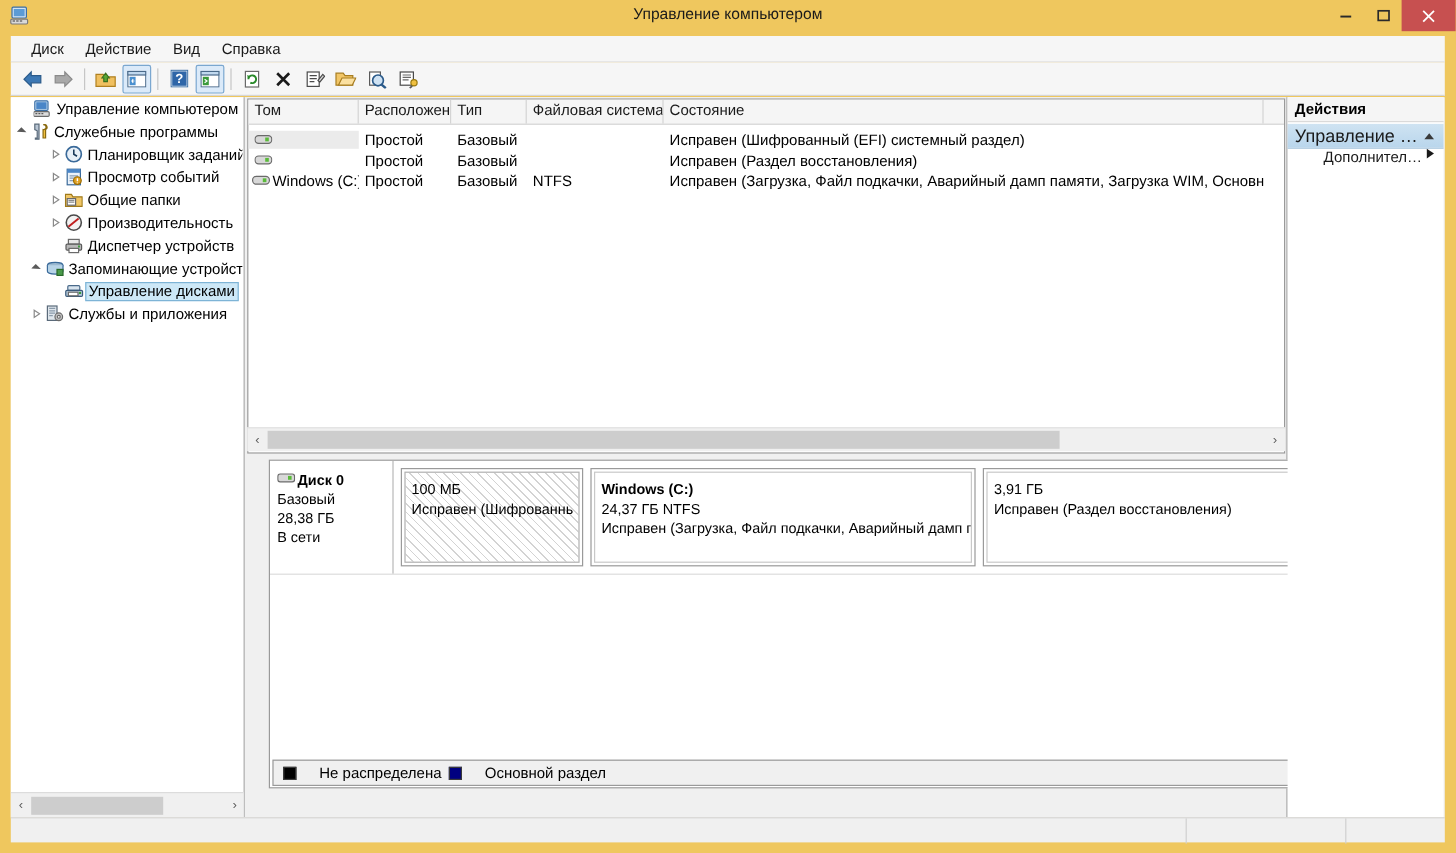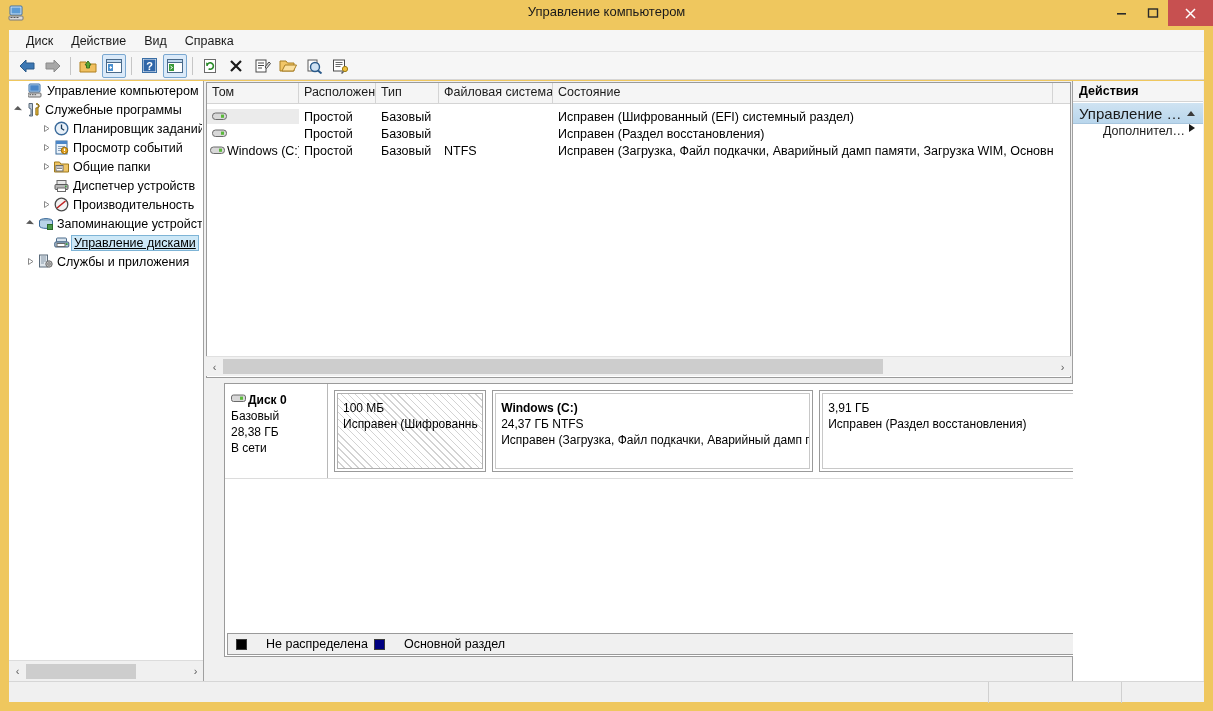--- a/index.html
+++ b/index.html
@@ -113,21 +113,20 @@
     width: 17px; height: 16px; flex: 0 0 17px;
     display:flex; align-items:center; justify-content:center;
     margin-right: 3px;
   }
   .tree-item .tw-label { overflow: hidden; }
   .tree-item.selected .tw-label {
     background: #cde8f7;
     border: 1px solid #7eb4d6;
     padding: 0 2px;
     margin-left: -2px;
-    text-decoration: underline;
   }
   .tree-item.selected {
     
   }
   .hscroll-bottom {
     position: absolute; left: 0; bottom: 0;
     width: 195px; height: 21px;
     background: #f0f0f0;
     border-top: 1px solid #dcdcdc;
     display:flex; align-items:center;
@@ -476,45 +475,45 @@
             <svg width="15" height="14" viewBox="0 0 15 14">
               <path d="M0.5 2 L5.5 2 L6.8 4 L14.5 4 L14.5 12 L0.5 12 Z" fill="#f0c667" stroke="#a07a1a"></path>
               <rect x="2" y="5.5" width="7" height="5.5" fill="#fff" stroke="#6a6a6a"></rect>
               <path d="M3 7 h5 M3 8.5 h5" stroke="#8a8a8a"></path>
             </svg>
           </span>
           <span class="tw-label">Общие папки</span>
         </div>
 
         <div class="tree-item" style="padding-left:30px">
+          <span class="expander">
+            <svg width="9" height="9" viewBox="0 0 9 9">
+                <path d="M2.5 1.5 L7 4.5 L2.5 7.5 Z" fill="none" stroke="#8a8a8a"></path>
+              </svg>
+          </span>
+          <span class="tw-icon">
+            <svg width="15" height="15" viewBox="0 0 15 15">
+              <circle cx="7.5" cy="7.5" r="6.3" fill="#f2f2f2" stroke="#4a4a4a" stroke-width="1.3"></circle>
+              <path d="M3 11 L11.5 4" stroke="#c02020" stroke-width="1.6"></path>
+            </svg>
+          </span>
+          <span class="tw-label">Производительность</span>
+        </div>
+
+        <div class="tree-item" style="padding-left:30px">
           <span class="expander"></span>
           <span class="tw-icon">
             <svg width="16" height="14" viewBox="0 0 16 14">
               <rect x="3" y="1.5" width="9" height="4" fill="#e8e8e8" stroke="#6a6a6a"></rect>
               <rect x="1" y="5.5" width="13" height="5" rx="1" fill="#b8b8b8" stroke="#5a5a5a"></rect>
               <rect x="3.5" y="9" width="8" height="3.5" fill="#fff" stroke="#6a6a6a"></rect>
               <rect x="11" y="6.6" width="1.6" height="1.6" fill="#3a9a3a"></rect>
             </svg>
           </span>
           <span class="tw-label">Диспетчер устройств</span>
-        </div>
-
-        <div class="tree-item" style="padding-left:30px">
-          <span class="expander">
-            <svg width="9" height="9" viewBox="0 0 9 9">
-                <path d="M2.5 1.5 L7 4.5 L2.5 7.5 Z" fill="none" stroke="#8a8a8a"></path>
-              </svg>
-          </span>
-          <span class="tw-icon">
-            <svg width="15" height="15" viewBox="0 0 15 15">
-              <circle cx="7.5" cy="7.5" r="6.3" fill="#f2f2f2" stroke="#4a4a4a" stroke-width="1.3"></circle>
-              <path d="M3 11 L11.5 4" stroke="#c02020" stroke-width="1.6"></path>
-            </svg>
-          </span>
-          <span class="tw-label">Производительность</span>
         </div>
 
         <div class="tree-item" style="padding-left:14px">
           <span class="expander">
             <svg width="9" height="9" viewBox="0 0 9 9">
                 <path d="M1.5 6.5 L7.5 6.5 L7.5 1.2 Z" fill="#5a5a5a" transform="rotate(-135 4.5 4.5)"></path>
               </svg>
           </span>
           <span class="tw-icon">
             <svg width="16" height="14" viewBox="0 0 16 14">

